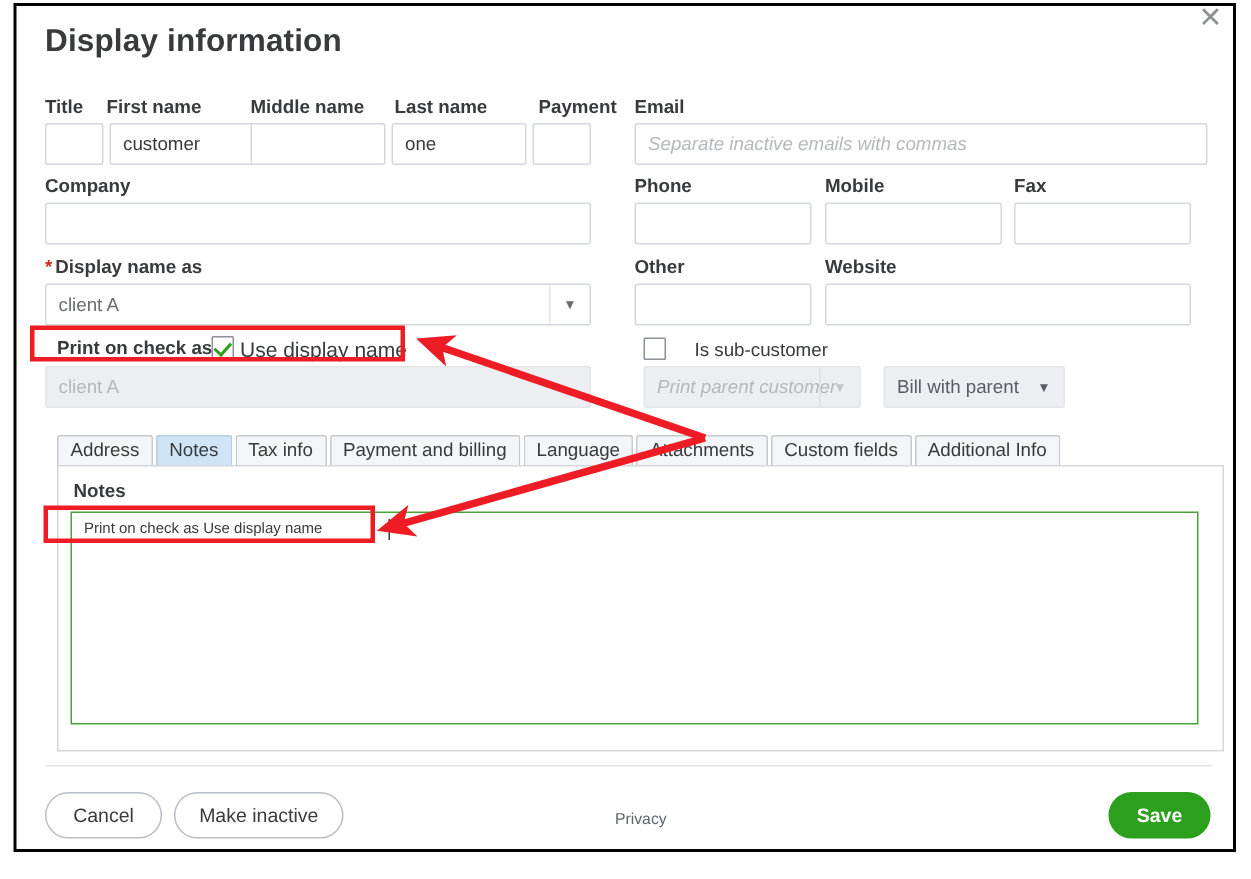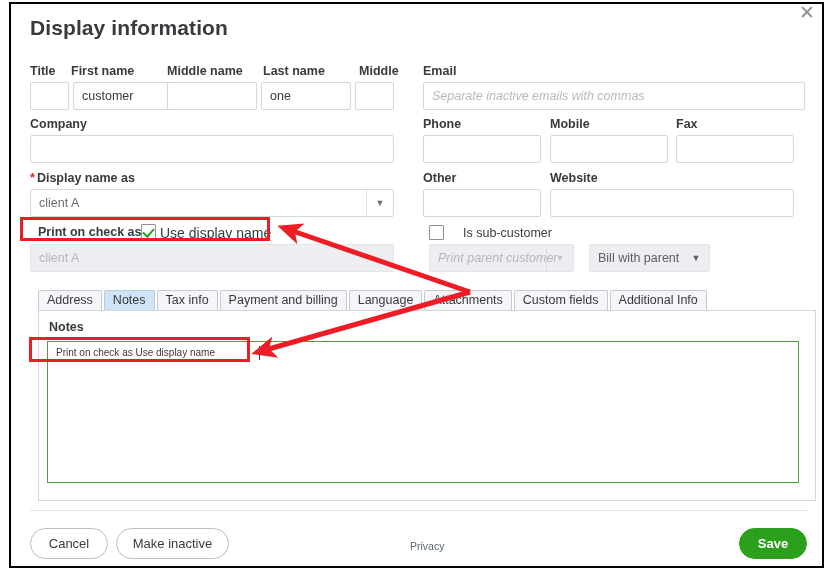--- a/index.html
+++ b/index.html
@@ -127,21 +127,21 @@
   <div class="modal">
 
     <div class="close-icon">✕</div>
 
     <div class="title">Display information</div>
 
     <div class="lbl" style="left:19px;top:60px;">Title</div>
     <div class="lbl" style="left:60px;top:60px;">First name</div>
     <div class="lbl" style="left:156px;top:60px;">Middle name</div>
     <div class="lbl" style="left:252px;top:60px;">Last name</div>
-    <div class="lbl" style="left:348px;top:60px;">Middle</div>
+    <div class="lbl" style="left:348px;top:60px;">Payment</div>
 
     <div class="fld" style="left:19px;top:78px;width:39px;"></div>
     <div class="fld" style="left:62px;top:78px;width:106px;">customer</div>
     <div class="fld" style="left:156px;top:78px;width:90px;"></div>
     <div class="fld" style="left:250px;top:78px;width:90px;">one</div>
     <div class="fld" style="left:344px;top:78px;width:39px;"></div>
 
     <div class="lbl" style="left:412px;top:60px;">Email</div>
     <div class="fld ph" style="left:412px;top:78px;width:382px;">Separate inactive emails with commas</div>
 

